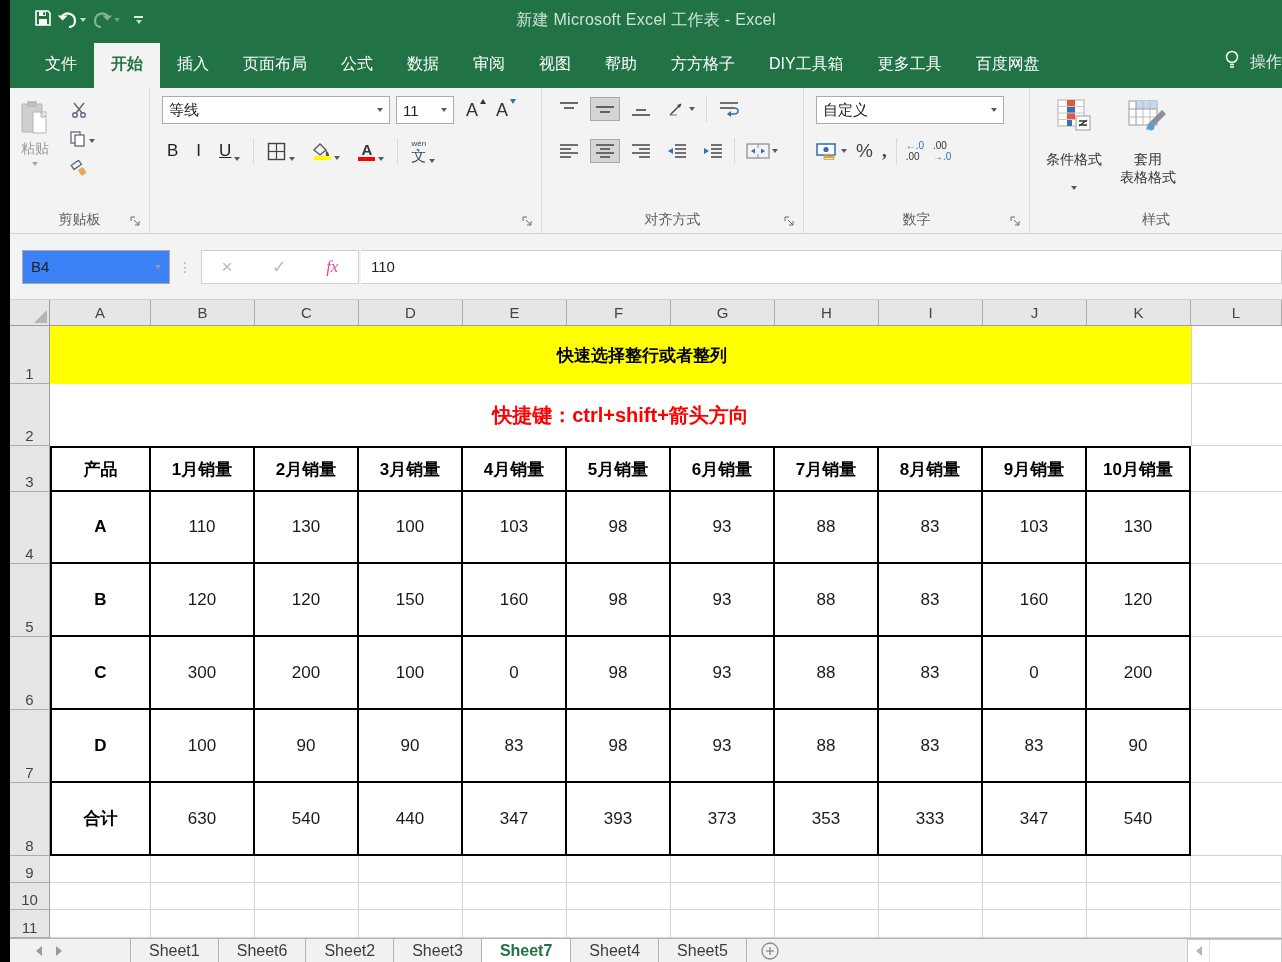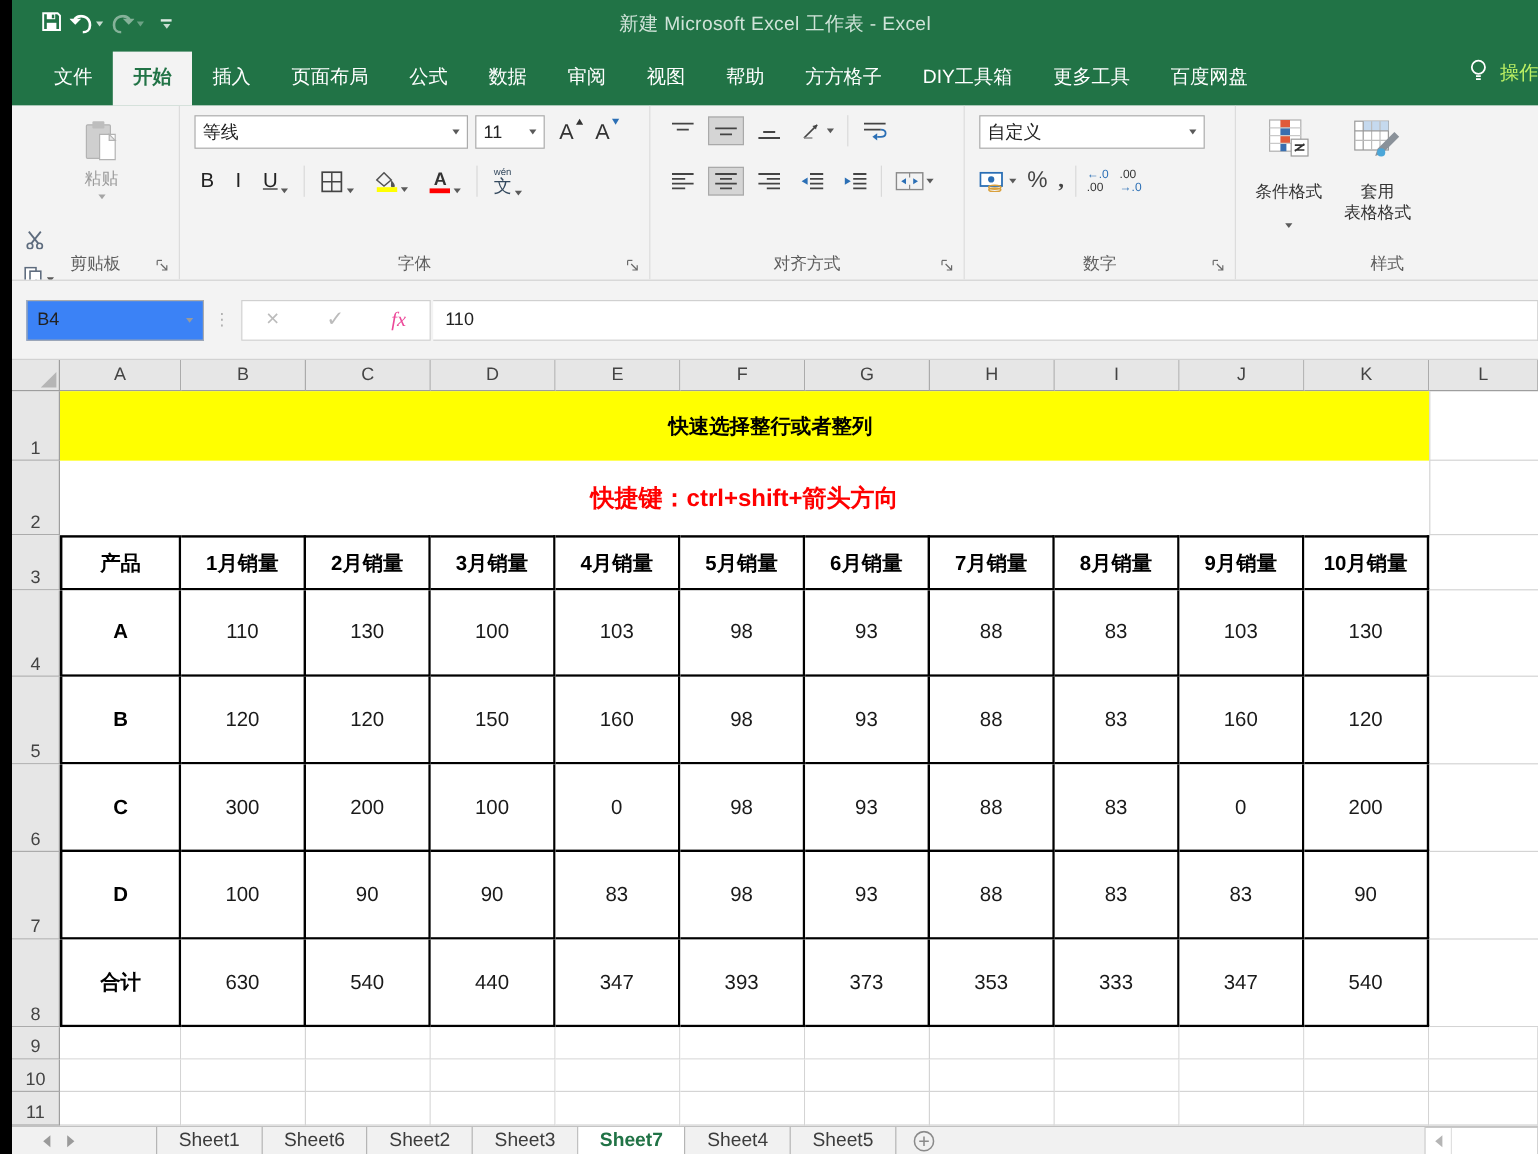--- a/index.html
+++ b/index.html
@@ -17,30 +17,30 @@
   .dim { opacity:.45; }
   .qat-custom { display:flex; flex-direction:column; align-items:center; gap:2px; margin-left:8px; }
   .qat-custom .bar { width:9px; height:2px; background:rgba(255,255,255,.85); }
   .win-title { position:absolute; left:0; right:0; top:0; height:40px; display:flex; align-items:center; justify-content:center;
                color:#cfe3d8; font-size:16px; letter-spacing:.3px; }
 
   
   .tabrow { height:48px; background:#217346; display:flex; align-items:flex-end; padding-left:18px; }
   .rtab { color:#fff; font-size:16px; padding:11px 17px 13px 17px; white-space:nowrap; }
   .rtab.active { background:#f3f3f3; color:#217346; font-weight:bold; }
-  .tellme { margin-left:auto; display:flex; align-items:center; gap:10px; color:#bef264; font-size:16px; padding:11px 0 13px 0; overflow:hidden; }
+  .tellme { margin-left:auto; display:flex; align-items:center; gap:10px; color:#e5e5e5; font-size:16px; padding:11px 0 13px 0; overflow:hidden; }
   .tellme .txt { white-space:nowrap; }
 
   
   .ribbon { height:146px; background:#f3f3f3; border-bottom:1px solid #d2d2d2; display:flex; position:relative; overflow:hidden; }
   .rgroup { position:relative; height:100%; border-right:1px solid #dcdcdc; padding-top:8px; }
   .rgroup-label { position:absolute; bottom:4px; left:0; right:0; text-align:center; color:#5e5e5e; font-size:14px; }
   .launcher { position:absolute; bottom:5px; right:7px; width:12px; height:12px; }
   .launcher svg { display:block; }
-  .g-clip { width:140px; display:flex; gap:20px; padding-left:10px;flex-direction:column; }
+  .g-clip { width:140px; display:flex; gap:20px; padding-left:10px; }
   .paste-big { display:flex; flex-direction:column; align-items:center; gap:4px; margin-top:4px; }
   .paste-big .lbl { color:#9a9a9a; font-size:14px; }
   .clip-col { display:flex; flex-direction:column; gap:9px; margin-top:6px; }
   .mini-row { display:flex; align-items:center; gap:3px; }
   .chev-g { width:0;height:0;border-left:3.5px solid transparent;border-right:3.5px solid transparent;border-top:4px solid #5a5a5a; }
 
   .g-font { width:392px; padding-left:12px; }
   .combo { background:#fff; border:1px solid #ababab; height:28px; display:flex; align-items:center; padding:0 6px; font-size:15px; color:#222; }
   .combo .chev-g { margin-left:auto; }
   .font-row1 { display:flex; gap:6px; align-items:center; }
@@ -281,21 +281,20 @@
           </span>
           <span class="vsep"></span>
           <span class="fbtn">
             <span class="stack">
               <span class="phon-hint">wén</span>
               <span class="phon">文</span>
             </span>
             <span class="chev-g"></span>
           </span>
         </div>
-        <div class="rgroup-label">字体</div>
         <span class="launcher">
           <svg width="12" height="12" viewBox="0 0 12 12">
               <path d="M1 1 v4 M1 1 h4" stroke="#6a6a6a" fill="none"></path>
               <path d="M4 4 l5 5 M9 5 v4 h-4" stroke="#6a6a6a" fill="none"></path>
             </svg>
         </span>
       </div>
 
       <div class="rgroup g-align">
         <div class="al-row">

